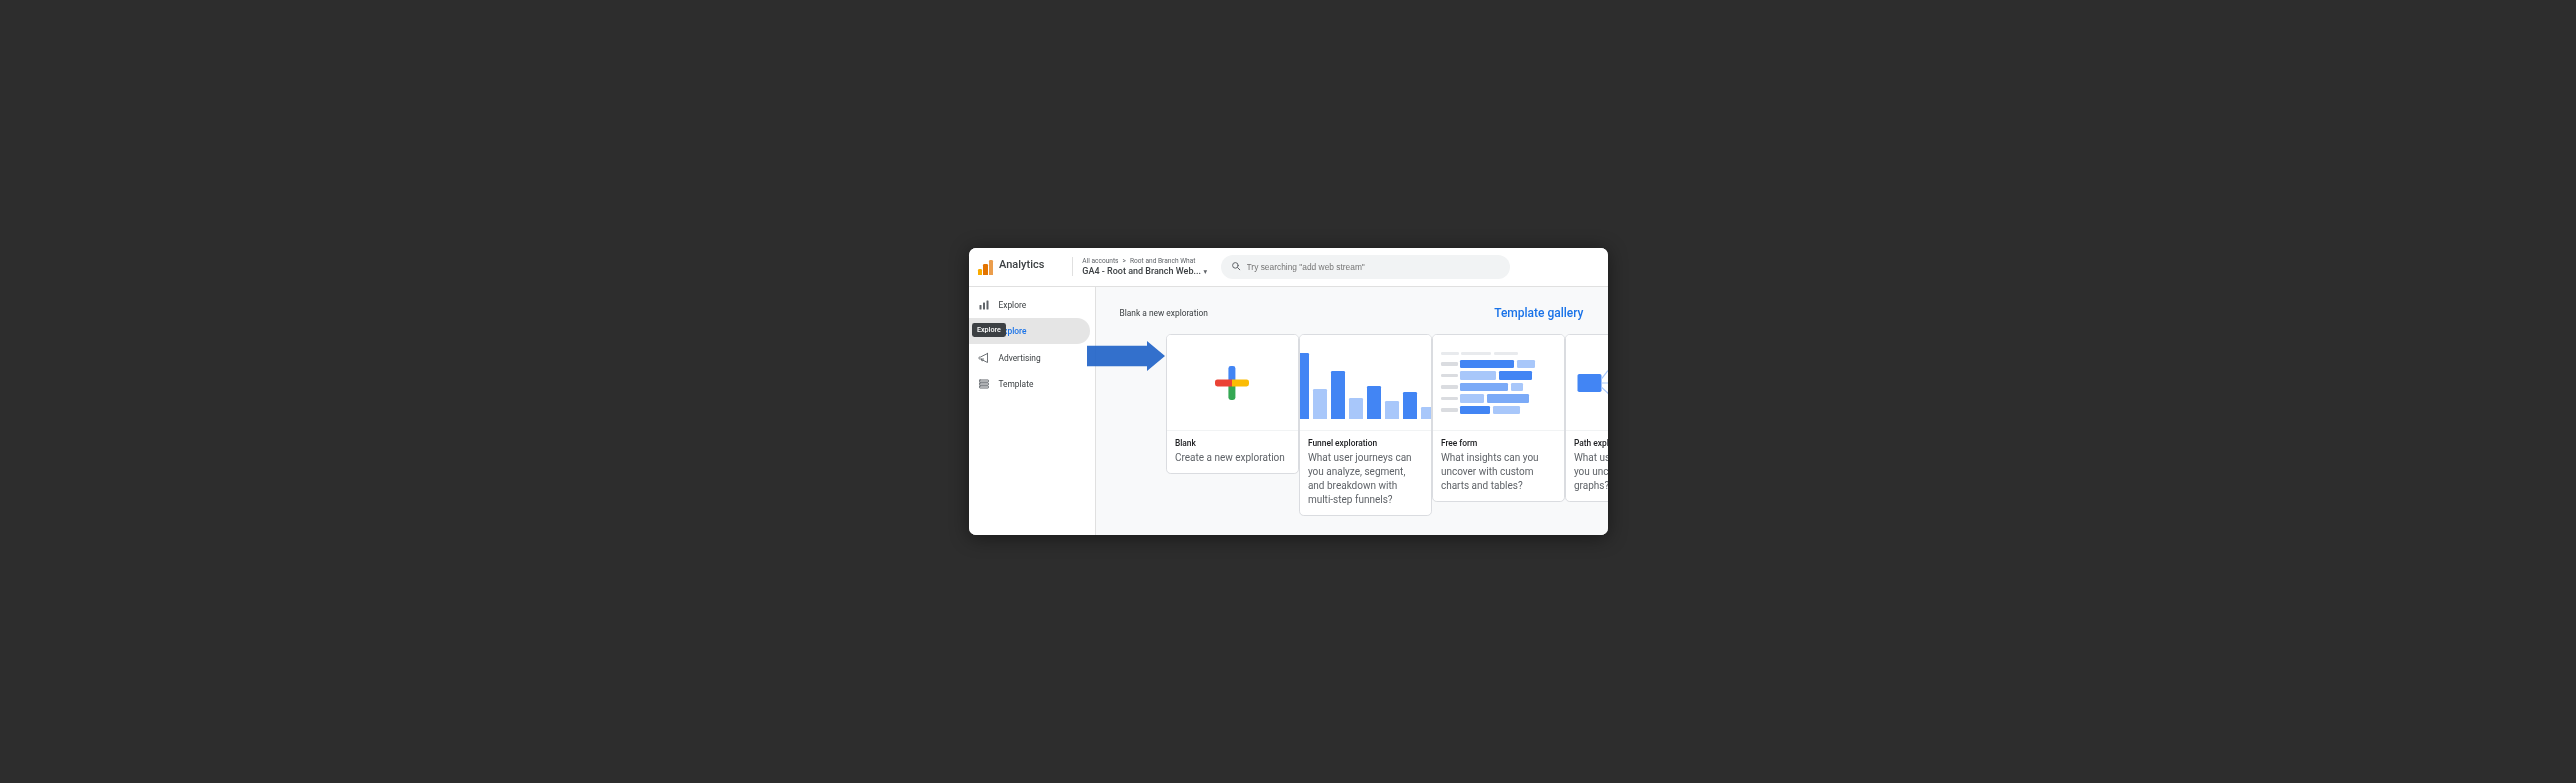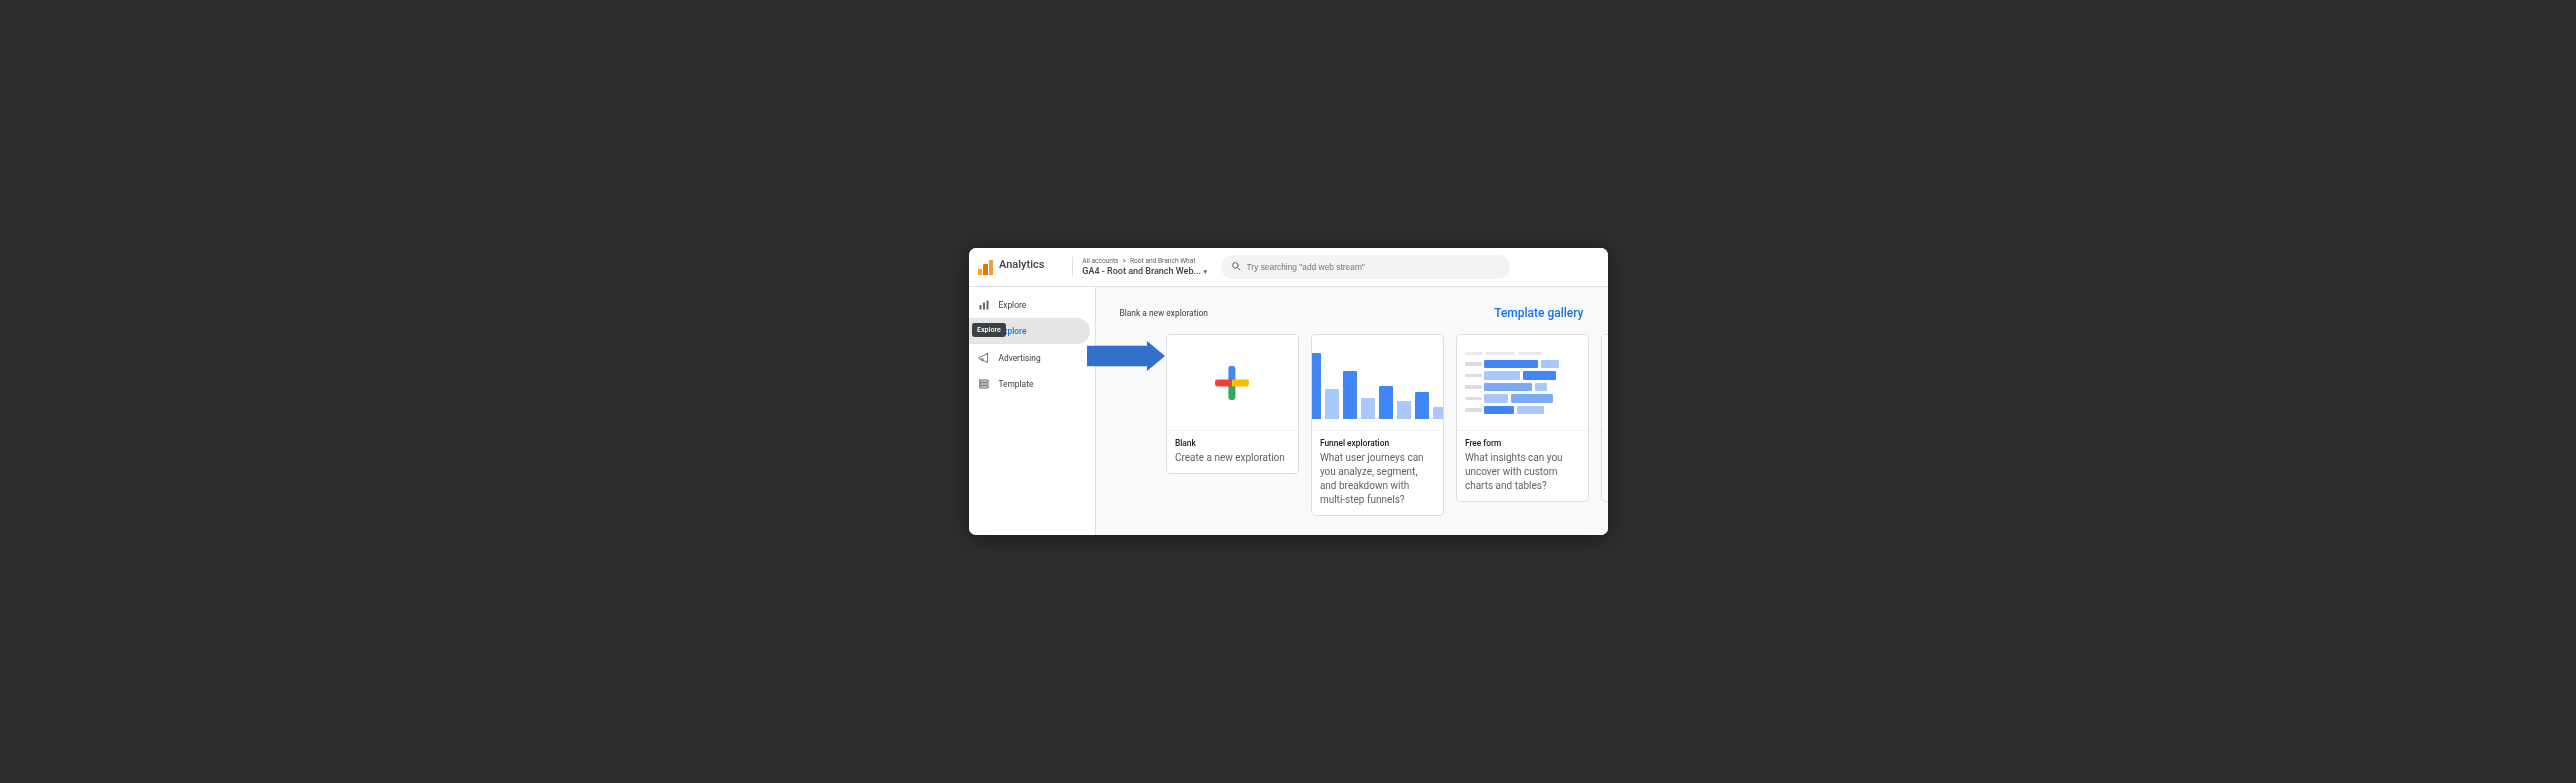--- a/index.html
+++ b/index.html
@@ -180,21 +180,21 @@
     }
     .template-gallery-link {
       font-size: 12px;
       color: #1a73e8;
       cursor: pointer;
       font-weight: 500;
     }
     
     .cards-row {
       display: flex;
-      gap: 12px;
+      gap: 0;
       align-items: flex-start;
       position: relative;
       padding-left: 46px;
     }
     .card {
       background: #fff;
       border: 0.6px solid #dadce0;
       border-radius: 4.8px;
       width: 133px;
       min-width: 133px;

